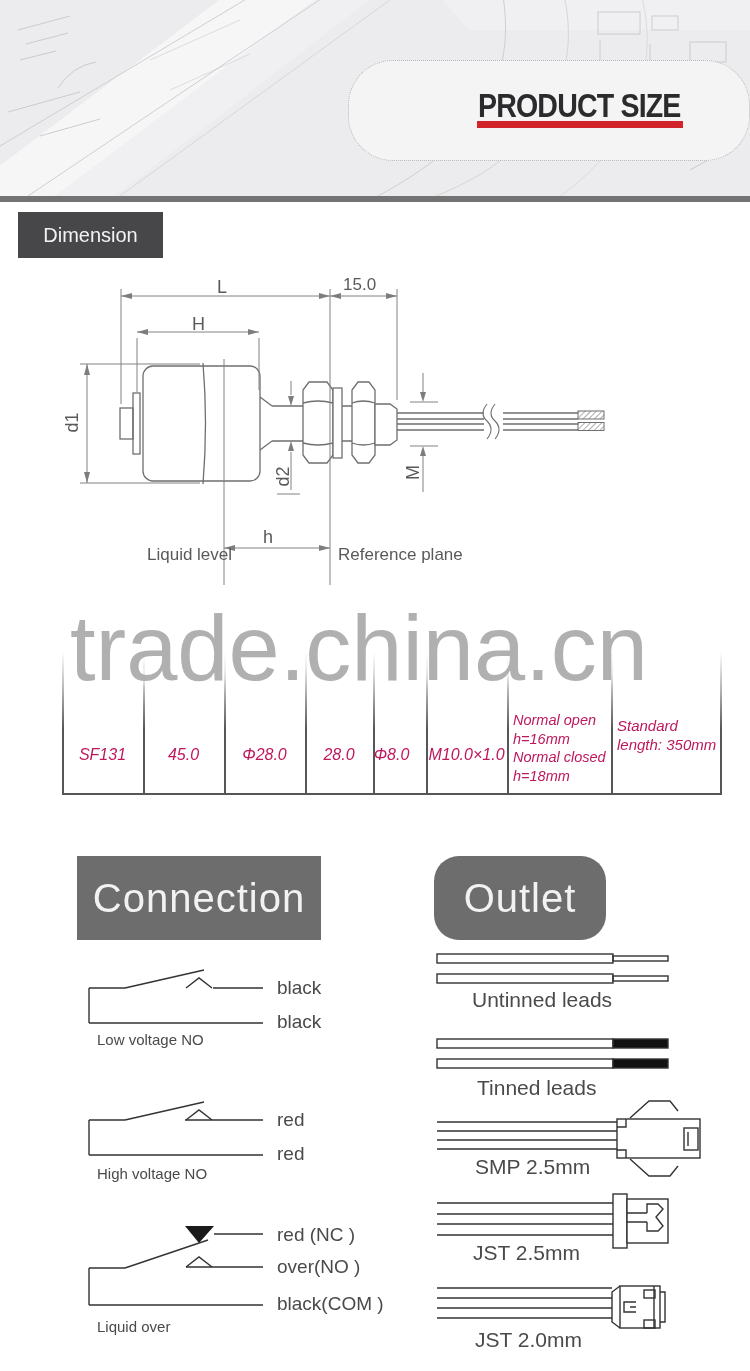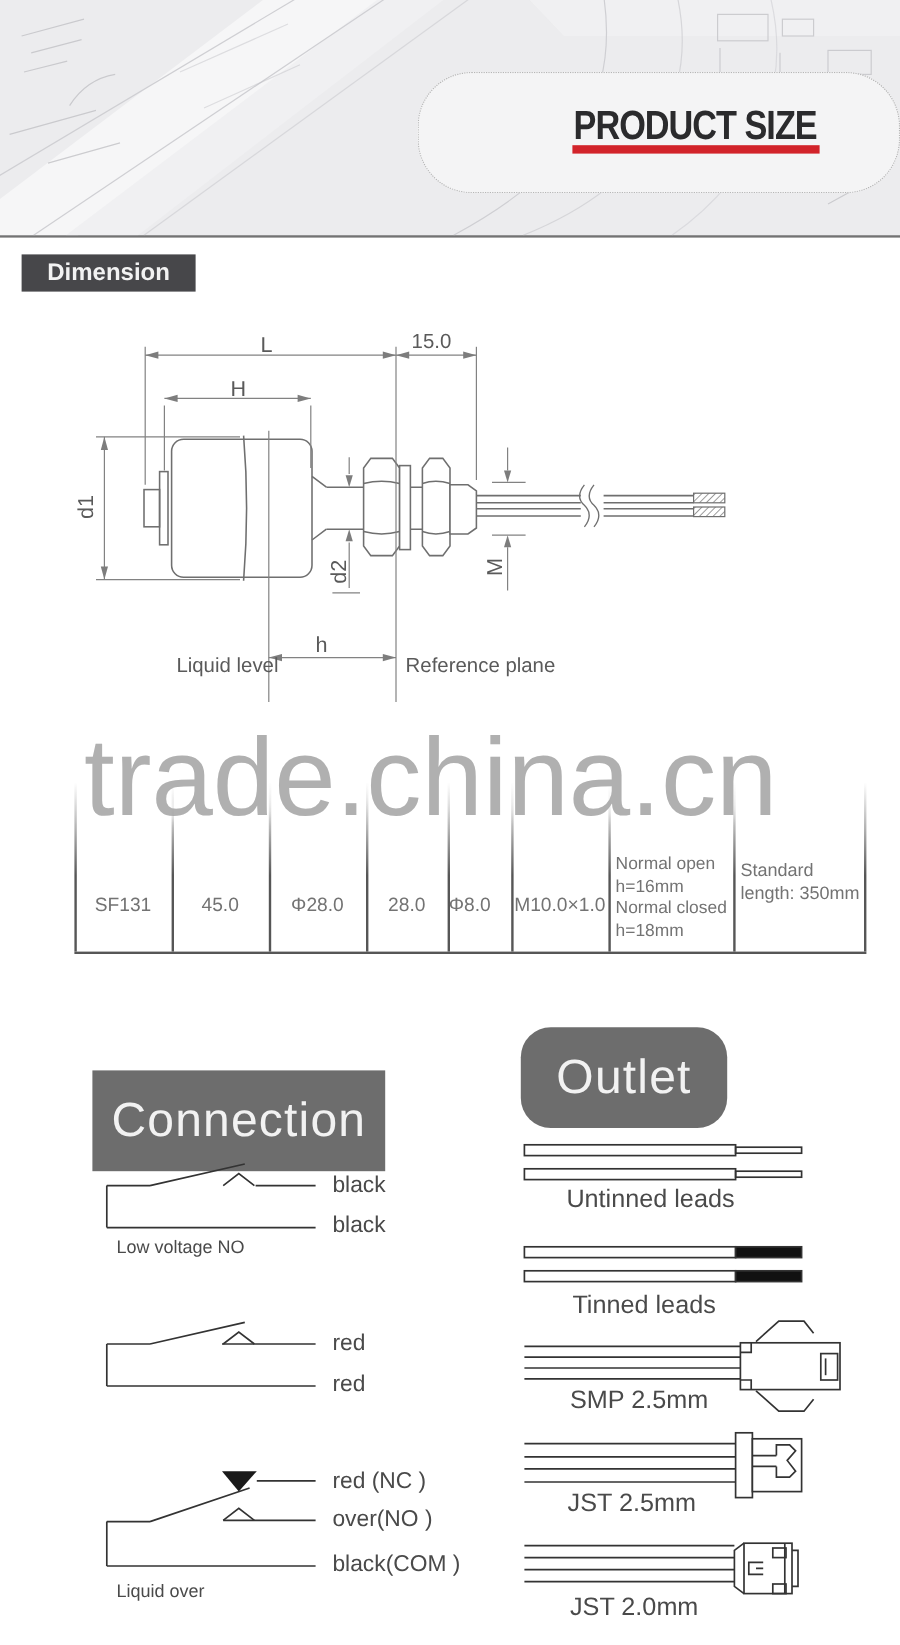--- a/index.html
+++ b/index.html
@@ -1,41 +1,41 @@
 <!DOCTYPE html>
 <html><head>
 <meta charset="utf-8">
 <style>
   html,body{margin:0;padding:0;background:#fff;}
   #page{position:relative;width:750px;height:1371px;background:#ffffff;overflow:hidden;
         font-family:"Liberation Sans","DejaVu Sans",sans-serif;}
   .abs{position:absolute;}
   
-  #banner{left:0;top:0;width:750px;height:196px;border-bottom:2px solid #737373;}
+  #banner{left:0;top:0;width:750px;height:196px;border-bottom:6px solid #737373;}
   #banner-panel{left:348px;top:60px;width:402px;height:101px;background:#f4f4f5;
     border:1px dotted #b5b5b5;border-radius:45px;box-sizing:border-box;}
   #banner-title{left:478px;top:86px;font-size:34px;font-weight:bold;color:#2b2b2d;
     letter-spacing:-1px;transform:scaleX(.84);transform-origin:left center;white-space:nowrap;}
   #banner-redbar{left:477px;top:121px;width:206px;height:7px;background:#d2232a;}
   
   .hdr{display:flex;align-items:center;justify-content:center;color:#f2f2f2;}
-  #dim-hdr{left:18px;top:212px;width:145px;height:31px;background:#47474a;font-size:20px;font-weight:bold;}
-  #conn-hdr{left:77px;top:892px;width:244px;height:84px;background:#6d6d6d;font-size:40px;letter-spacing:1px;}
+  #dim-hdr{left:18px;top:212px;width:145px;height:46px;background:#47474a;font-size:20px;}
+  #conn-hdr{left:77px;top:856px;width:244px;height:84px;background:#6d6d6d;font-size:40px;letter-spacing:1px;}
   #out-hdr{left:434px;top:856px;width:172px;height:84px;background:#6d6d6d;font-size:40px;letter-spacing:1px;border-radius:25px;}
   
   .dwl{font-size:18px;color:#5a5a5a;white-space:nowrap;}
   .dwl-sm{font-size:17px;color:#5a5a5a;white-space:nowrap;}
   .rot{width:30px;text-align:center;transform:rotate(-90deg);}
   
   #watermark{left:70px;top:596px;font-size:92px;color:rgba(162,162,162,.85);white-space:nowrap;
     text-shadow:0 0 10px rgba(255,255,255,.95),0 0 20px rgba(255,255,255,.9);z-index:5;}
   
   .tdiv{width:2px;background:linear-gradient(to bottom,rgba(80,80,80,0) 0%,rgba(80,80,80,.45) 28%,#565656 55%,#565656 100%);z-index:1;}
   #tbl-bottom{left:62px;top:793px;width:660px;height:2px;background:#565656;z-index:1;}
-  .cell{font-size:16px;color:#737373;text-align:center;z-index:2;}
+  .cell{font-size:16px;color:#be185d;text-align:center;z-index:2;font-style:italic;}
   .cell-multi{white-space:pre-line;text-align:left;line-height:1.28;}
   
   .wlabel{font-size:19px;color:#4a4a4a;white-space:nowrap;}
   .cap{font-size:15px;color:#4a4a4a;white-space:nowrap;}
   .olabel{font-size:21px;color:#4a4a4a;white-space:nowrap;}
   svg{display:block;}
 </style>
 </head>
 <body>
 
@@ -187,20 +187,21 @@
       <path d="M214,1234 H263 M125,1268 L208,1240 M186,1267 H263 M89,1268 H125 M89,1268 V1305 M89,1305 H263"></path>
       <path d="M186,1267 L199,1257 L212,1267"></path>
     </g>
     <polygon points="185,1226 214,1226 199,1243" fill="#1a1a1a" stroke="none"></polygon>
   </svg>
   <span class="abs wlabel" style="left:277px;top:977px;">black</span>
   <span class="abs wlabel" style="left:277px;top:1011px;">black</span>
   <span class="abs cap" style="left:97px;top:1031px;">Low voltage NO</span>
   <span class="abs wlabel" style="left:277px;top:1109px;">red</span>
   <span class="abs wlabel" style="left:277px;top:1143px;">red</span>
+  <span class="abs cap" style="left:97px;top:1165px;">High voltage NO</span>
   <span class="abs wlabel" style="left:277px;top:1224px;">red  (NC )</span>
   <span class="abs wlabel" style="left:277px;top:1256px;">over(NO )</span>
   <span class="abs wlabel" style="left:277px;top:1293px;">black(COM )</span>
   <span class="abs cap" style="left:97px;top:1318px;">Liquid over</span>
 
   <svg class="abs" style="left:425px;top:945px;" width="325" height="426" viewBox="425 945 325 426">
     <g stroke="#333333" stroke-width="1.4" fill="none">
 
       <rect x="437" y="954" width="176" height="9"></rect>
         <rect x="613" y="956" width="55" height="5"></rect>

